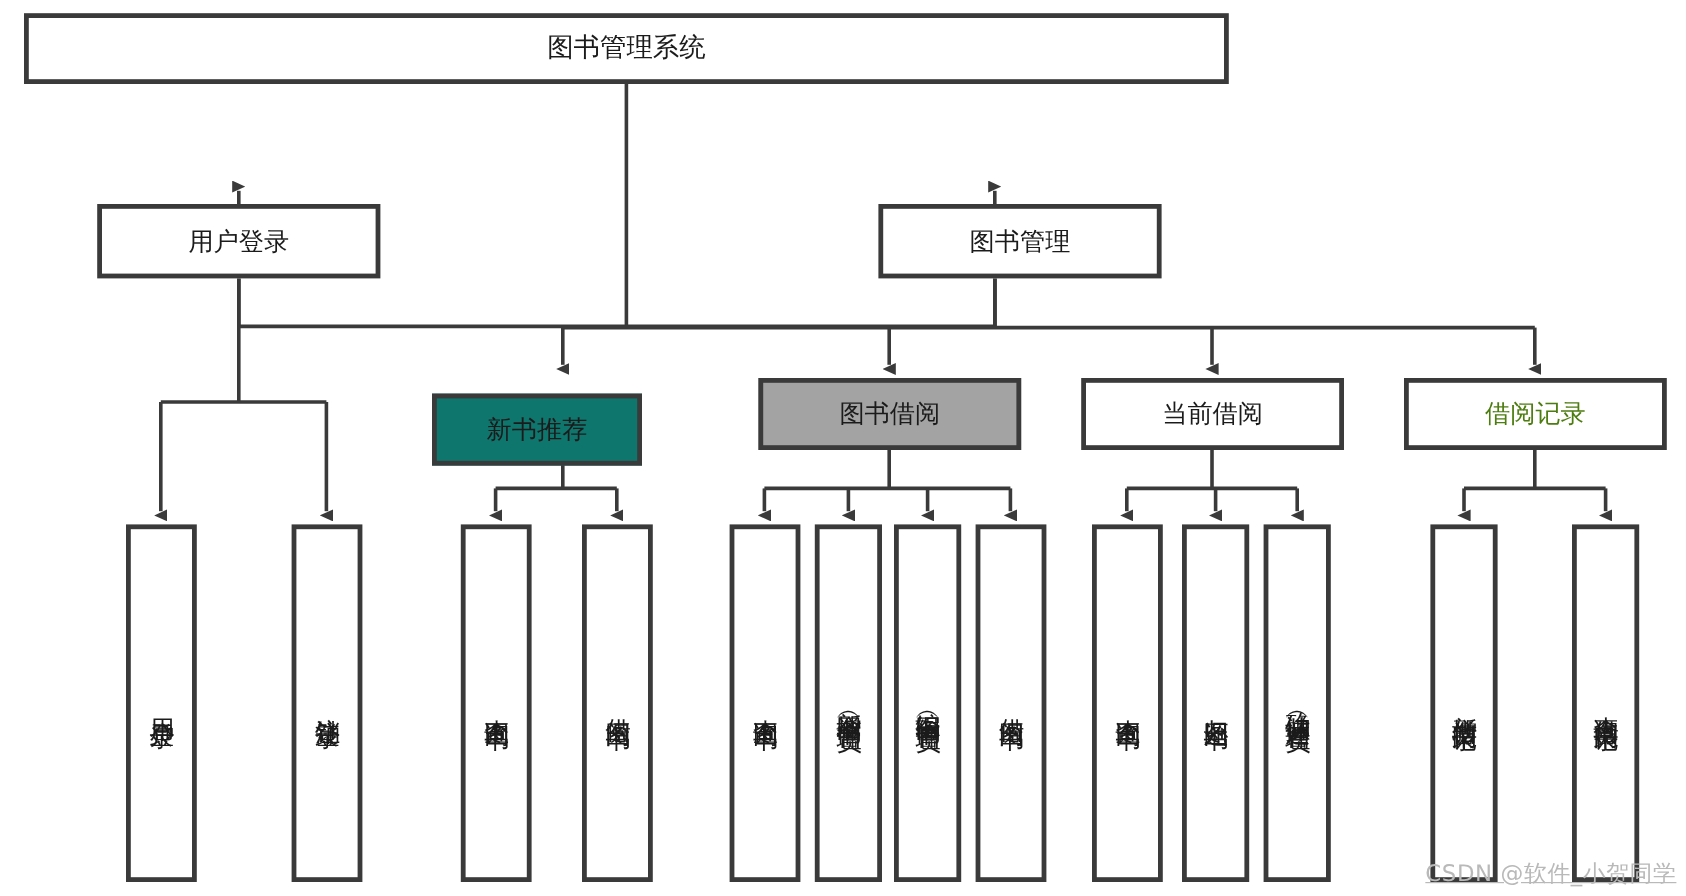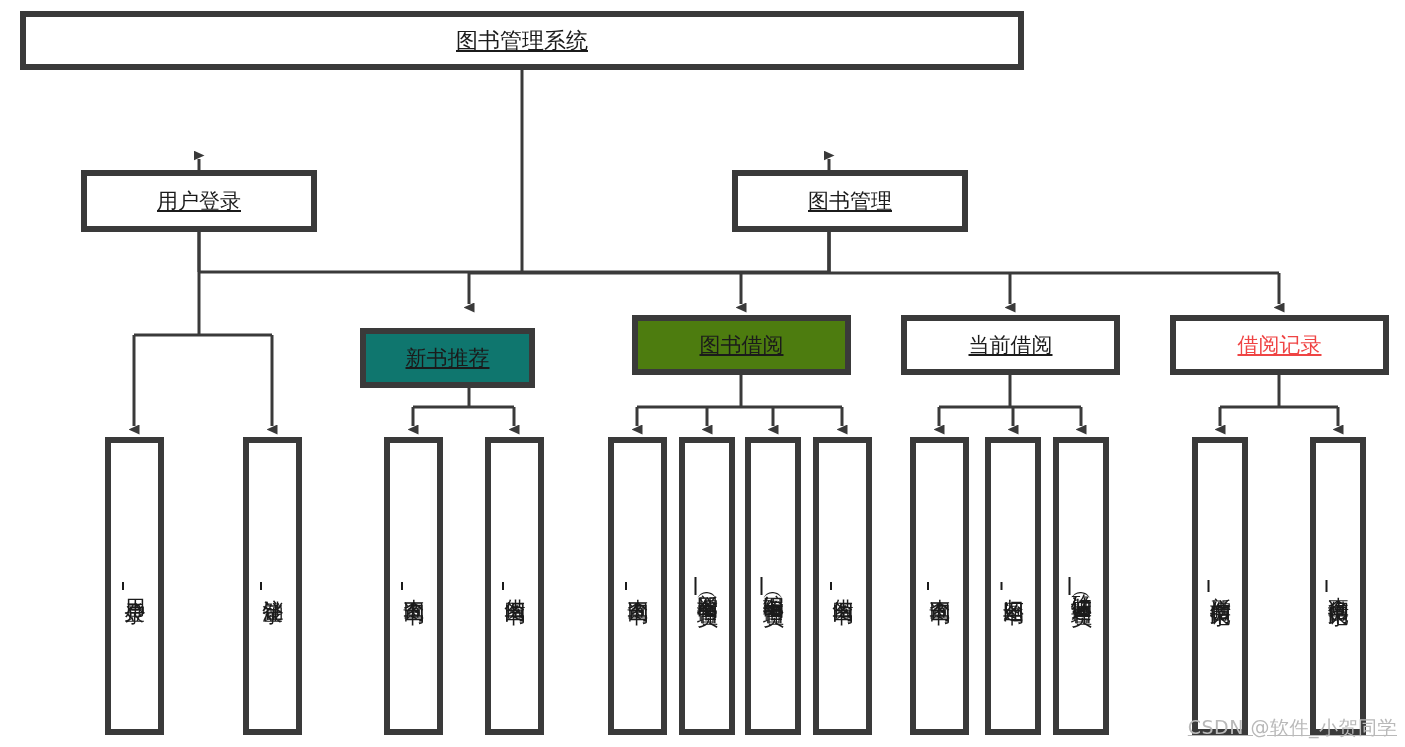--- a/index.html
+++ b/index.html
@@ -24,28 +24,27 @@
     left: 0;
     top: 0;
     width: 1405px;
     height: 747px;
     pointer-events: none;
   }
   .node {
     position: absolute;
     box-sizing: border-box;
     background: #ffffff;
-    border: 6px solid #fca5a5;
+    border: 4px solid #fca5a5;
     display: flex;
     align-items: center;
     justify-content: center;
     color: #1b1b1b;
     line-height: 1.18;
     text-align: center;
-    text-decoration: underline;
   }
   .node.root {
     font-size: 22px;
   }
   .node.lvl2 {
     font-size: 21px;
   }
   .node.lvl3 {
     font-size: 21px;
   }
@@ -185,27 +184,27 @@
   <div class="node lvl2" id="lvl2-0" style="left: 81px; top: 170px; width: 236px; height: 62px; border-color: rgb(58, 58, 58); background: rgb(255, 255, 255); color: rgb(27, 27, 27);">
     <span class="htext">用户登录</span>
   </div>
   <div class="node lvl2" id="lvl2-1" style="left: 712px; top: 170px; width: 236px; height: 62px; border-color: rgb(58, 58, 58); background: rgb(255, 255, 255); color: rgb(27, 27, 27); margin-left: 20px;">
     <span class="htext">图书管理</span>
   </div>
 
   <div class="node lvl3" id="lvl3-0" style="left: 360px; top: 328px; width: 175px; height: 60px; border-color: rgb(58, 58, 58); background: #0f766e; color: rgb(27, 27, 27);">
     <span class="htext">新书推荐</span>
   </div>
-  <div class="node lvl3" id="lvl3-1" style="left: 632px; top: 315px; width: 219px; height: 60px; border-color: rgb(58, 58, 58); background: #4d7c0f; color: rgb(27, 27, 27); text-align: center;">
+  <div class="node lvl3" id="lvl3-1" style="left: 632px; top: 315px; width: 219px; height: 60px; border-color: rgb(58, 58, 58); background: #a3a3a3; color: rgb(27, 27, 27); text-align: center;">
     <span class="htext">图书借阅</span>
   </div>
   <div class="node lvl3" id="lvl3-2" style="left: 901px; top: 315px; width: 219px; height: 60px; border-color: rgb(58, 58, 58); background: rgb(255, 255, 255); color: rgb(27, 27, 27);">
     <span class="htext">当前借阅</span>
   </div>
-  <div class="node lvl3" id="lvl3-3" style="left: 1170px; top: 315px; width: 219px; height: 60px; border-color: rgb(58, 58, 58); background: rgb(255, 255, 255); color: #ef4444;">
+  <div class="node lvl3" id="lvl3-3" style="left: 1170px; top: 315px; width: 219px; height: 60px; border-color: rgb(58, 58, 58); background: rgb(255, 255, 255); color: #4d7c0f;">
     <span class="htext">借阅记录</span>
   </div>
 
   <div class="node leaf" id="leaf-0" style="left: 105px; top: 437px; width: 59px; height: 298px; border-color: rgb(58, 58, 58); background: rgb(255, 255, 255); color: rgb(27, 27, 27);">
     <span class="vtext">用户登录</span>
   </div>
   <div class="node leaf" id="leaf-1" style="left: 243px; top: 437px; width: 59px; height: 298px; border-color: rgb(58, 58, 58); background: rgb(255, 255, 255); color: rgb(27, 27, 27);">
     <span class="vtext">注销登录</span>
   </div>
   <div class="node leaf" id="leaf-2" style="left: 384px; top: 437px; width: 59px; height: 298px; border-color: rgb(58, 58, 58); background: rgb(255, 255, 255); color: rgb(27, 27, 27);">

